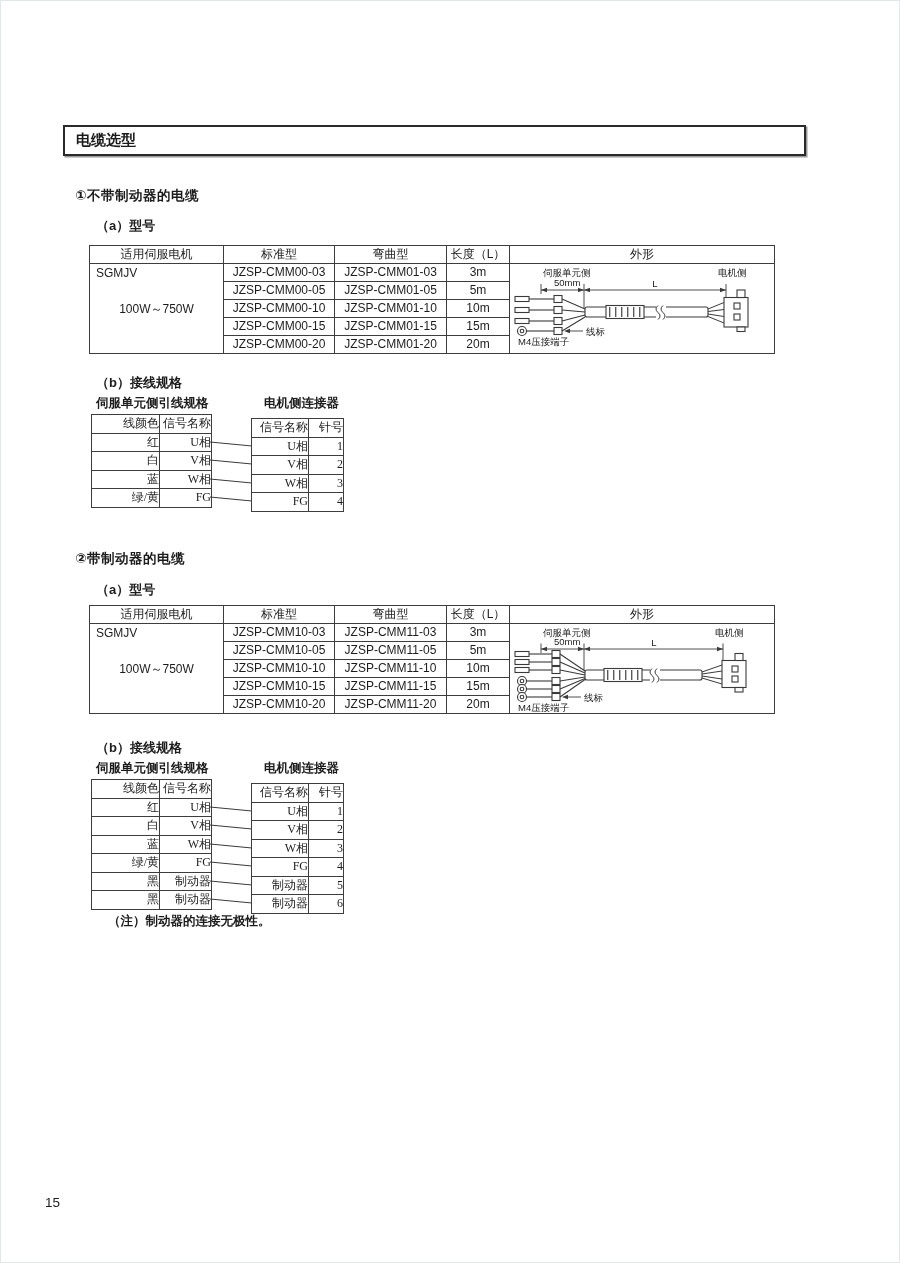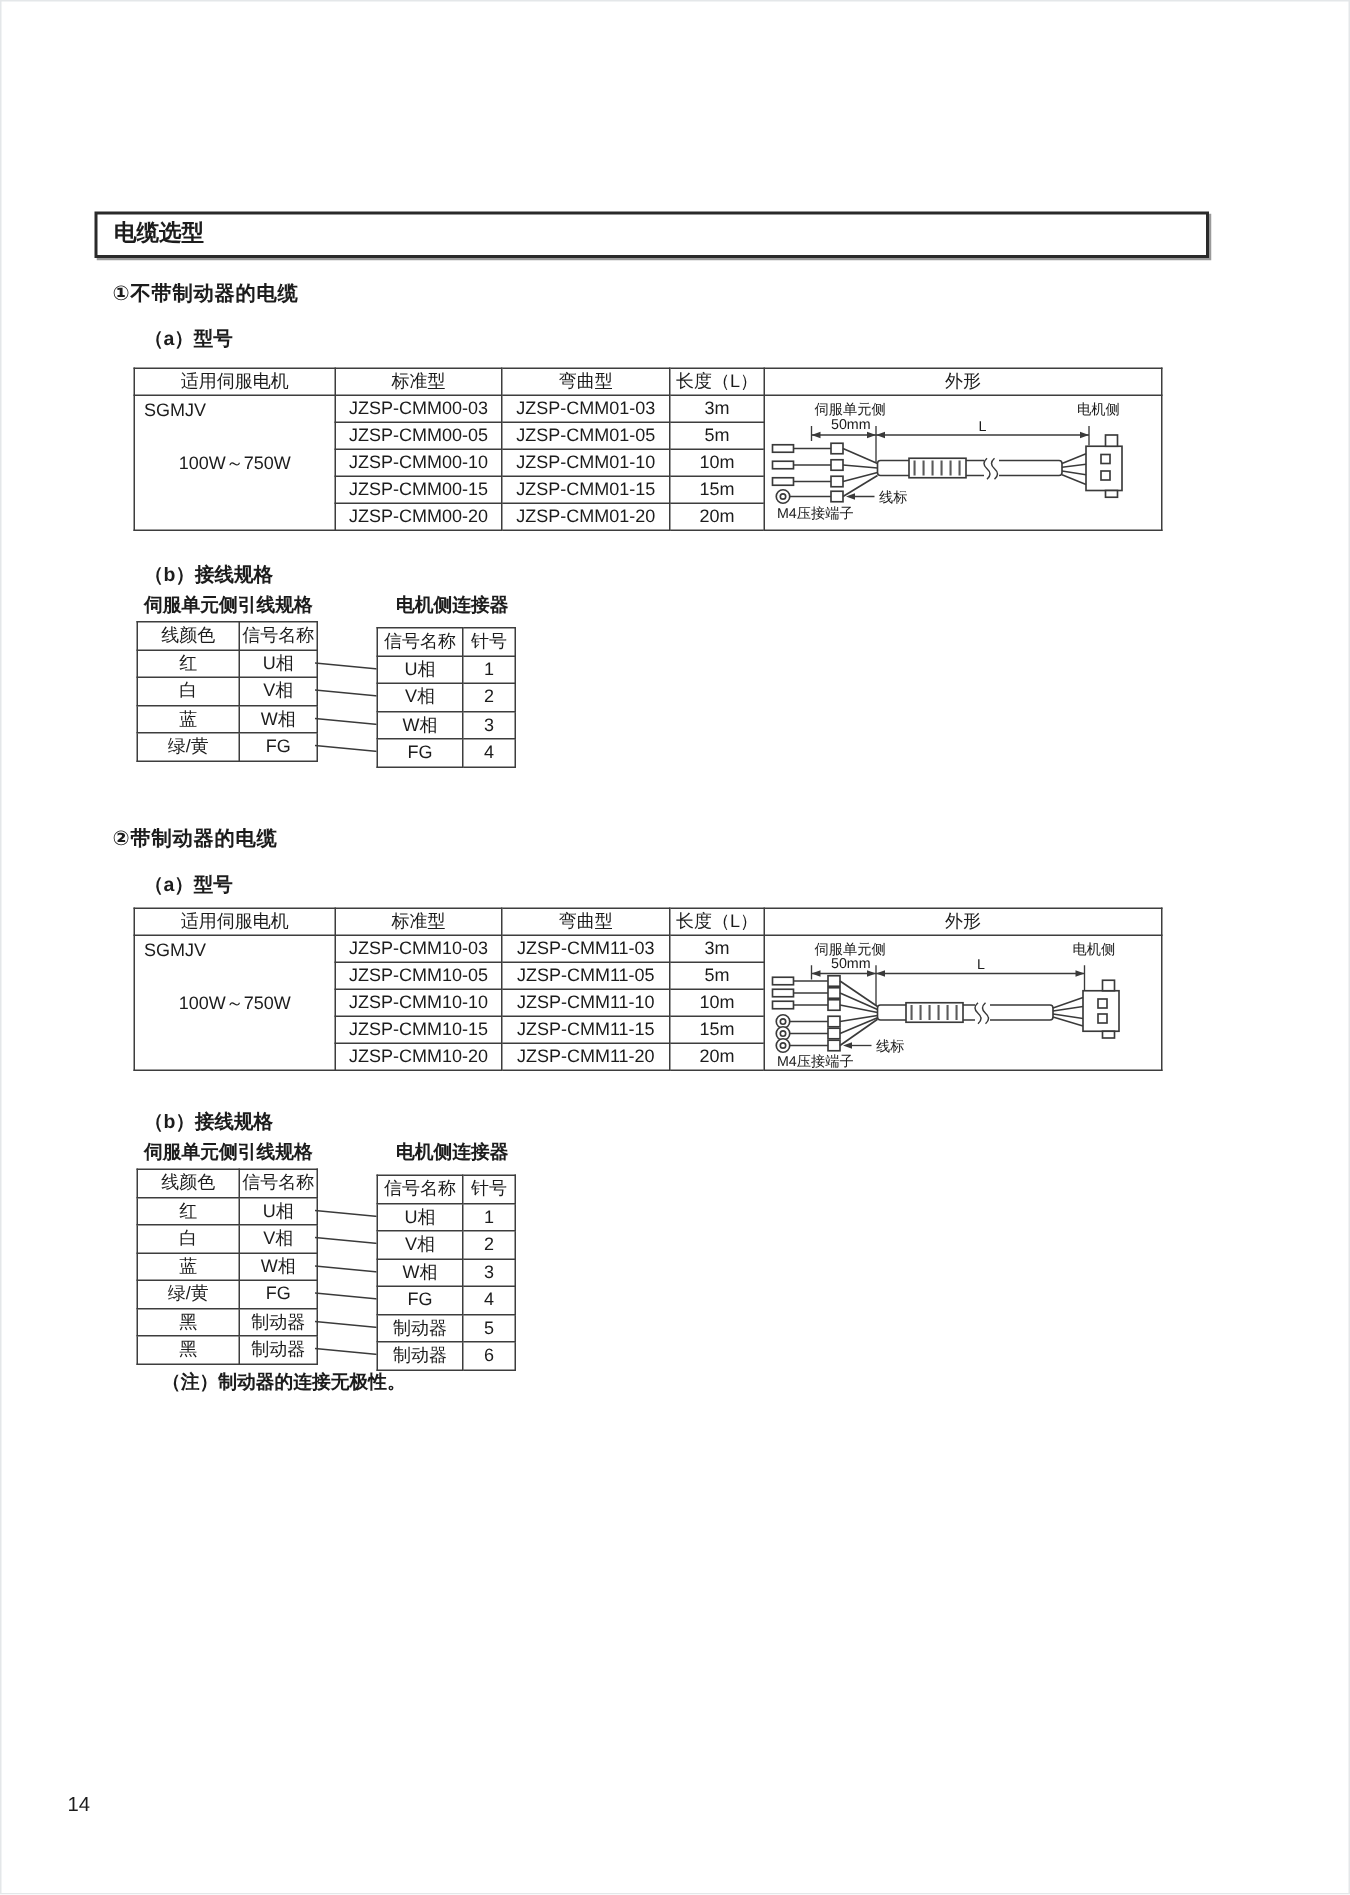--- a/index.html
+++ b/index.html
@@ -3,21 +3,21 @@
 <meta charset="utf-8">
 <style>
   * { margin:0; padding:0; box-sizing:border-box; }
   html,body { background:#fff; }
   .page {
     position:relative; width:900px; height:1263px; background:#ffffff;
     font-family:"Liberation Sans","DejaVu Sans",sans-serif; color:#1c1c1c;
     overflow:hidden; border:1px solid #e4e7e9;
   }
   .title-box {
-    position:absolute; left:62px; top:140px; width:743px; height:31px;
+    position:absolute; left:62px; top:124px; width:743px; height:31px;
     border:2px solid #2a2a2a; box-shadow:1.5px 1.5px 0 #9a9a9a;
     padding-left:11px; line-height:26px; font-size:15px; font-weight:bold;
     background:#fff;
   }
   .sec-heading { position:absolute; font-size:13.5px; font-weight:bold; letter-spacing:0.5px; }
   .sub-heading { position:absolute; font-size:13px; font-weight:bold;text-align:right; }
   .tbl-title   { position:absolute; font-size:12.5px; font-weight:bold; }
   .note       { position:absolute; font-size:12.5px; font-weight:bold;margin-left:12px; }
   .page-number { position:absolute; left:44px; top:1194px; font-size:13.5px; }
 
@@ -28,22 +28,22 @@
     height:17px; line-height:17px; font-weight:normal; white-space:nowrap;margin-left:39px;
   }
   .motor-cell { position:relative; text-align:left; vertical-align:top; }
   .motor-name { position:absolute; top:1px; left:6px; }
   .motor-power { position:absolute; top:50%; left:0; width:100%; text-align:center; transform:translateY(-50%); }
   .diagram-cell { padding:0; vertical-align:top; }
   .diagram-cell svg { display:block; }
 
   .wire-table { font-size:12px; }
   .wire-table th, .wire-table td {
-    border:1px solid #3d3d3d; text-align:center; padding:0;
-    height:17.5px; line-height:17.5px; font-weight:normal; white-space:nowrap;
+    border:1px solid #3d3d3d; text-align:right; padding:0;
+    height:17.5px; line-height:17.5px; font-weight:normal; white-space:nowrap;font-family:Liberation Serif, serif;
   }
   .sig { font-weight:bold; }
   .connector-svg { position:absolute; }
 
   svg text { font-family:"Liberation Sans","DejaVu Sans",sans-serif; fill:#1c1c1c; }
 </style>
 </head>
 <body>
 
 <div class="page">
@@ -452,14 +452,14 @@
         </tr>
     <tr>
           <td class="sig">制动器</td>
           <td>6</td>
         </tr>
   </tbody>
     </table>
 
   <div class="note" style="left:95px; top:912px;">（注）制动器的连接无极性。</div>
 
-  <div class="page-number">14</div>
+  <div class="page-number">15</div>
 </div>
 
 </body></html>

